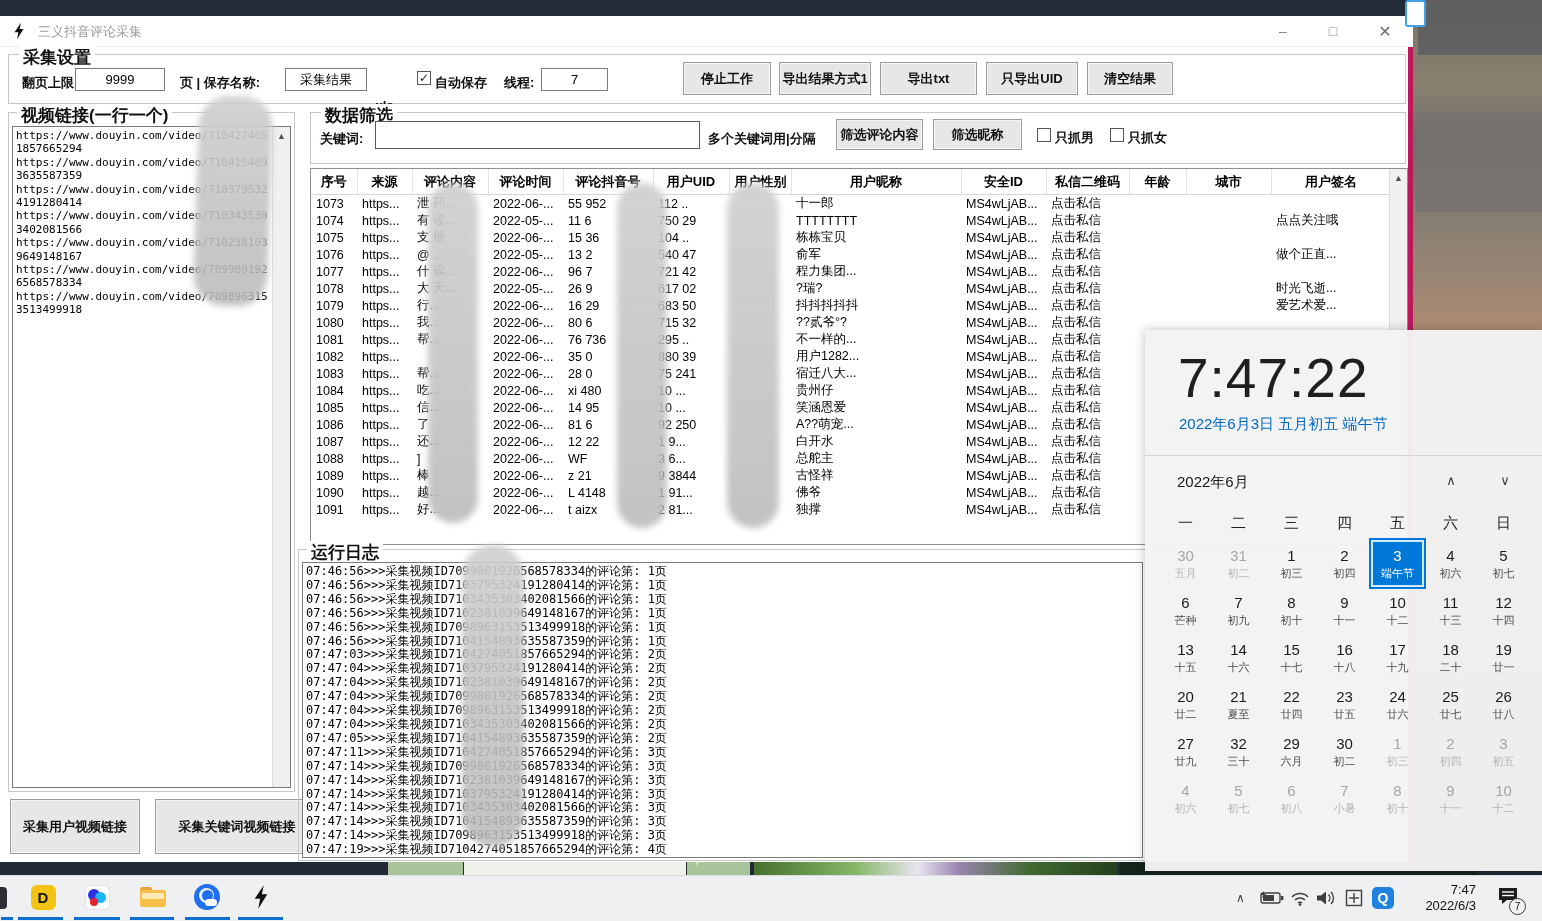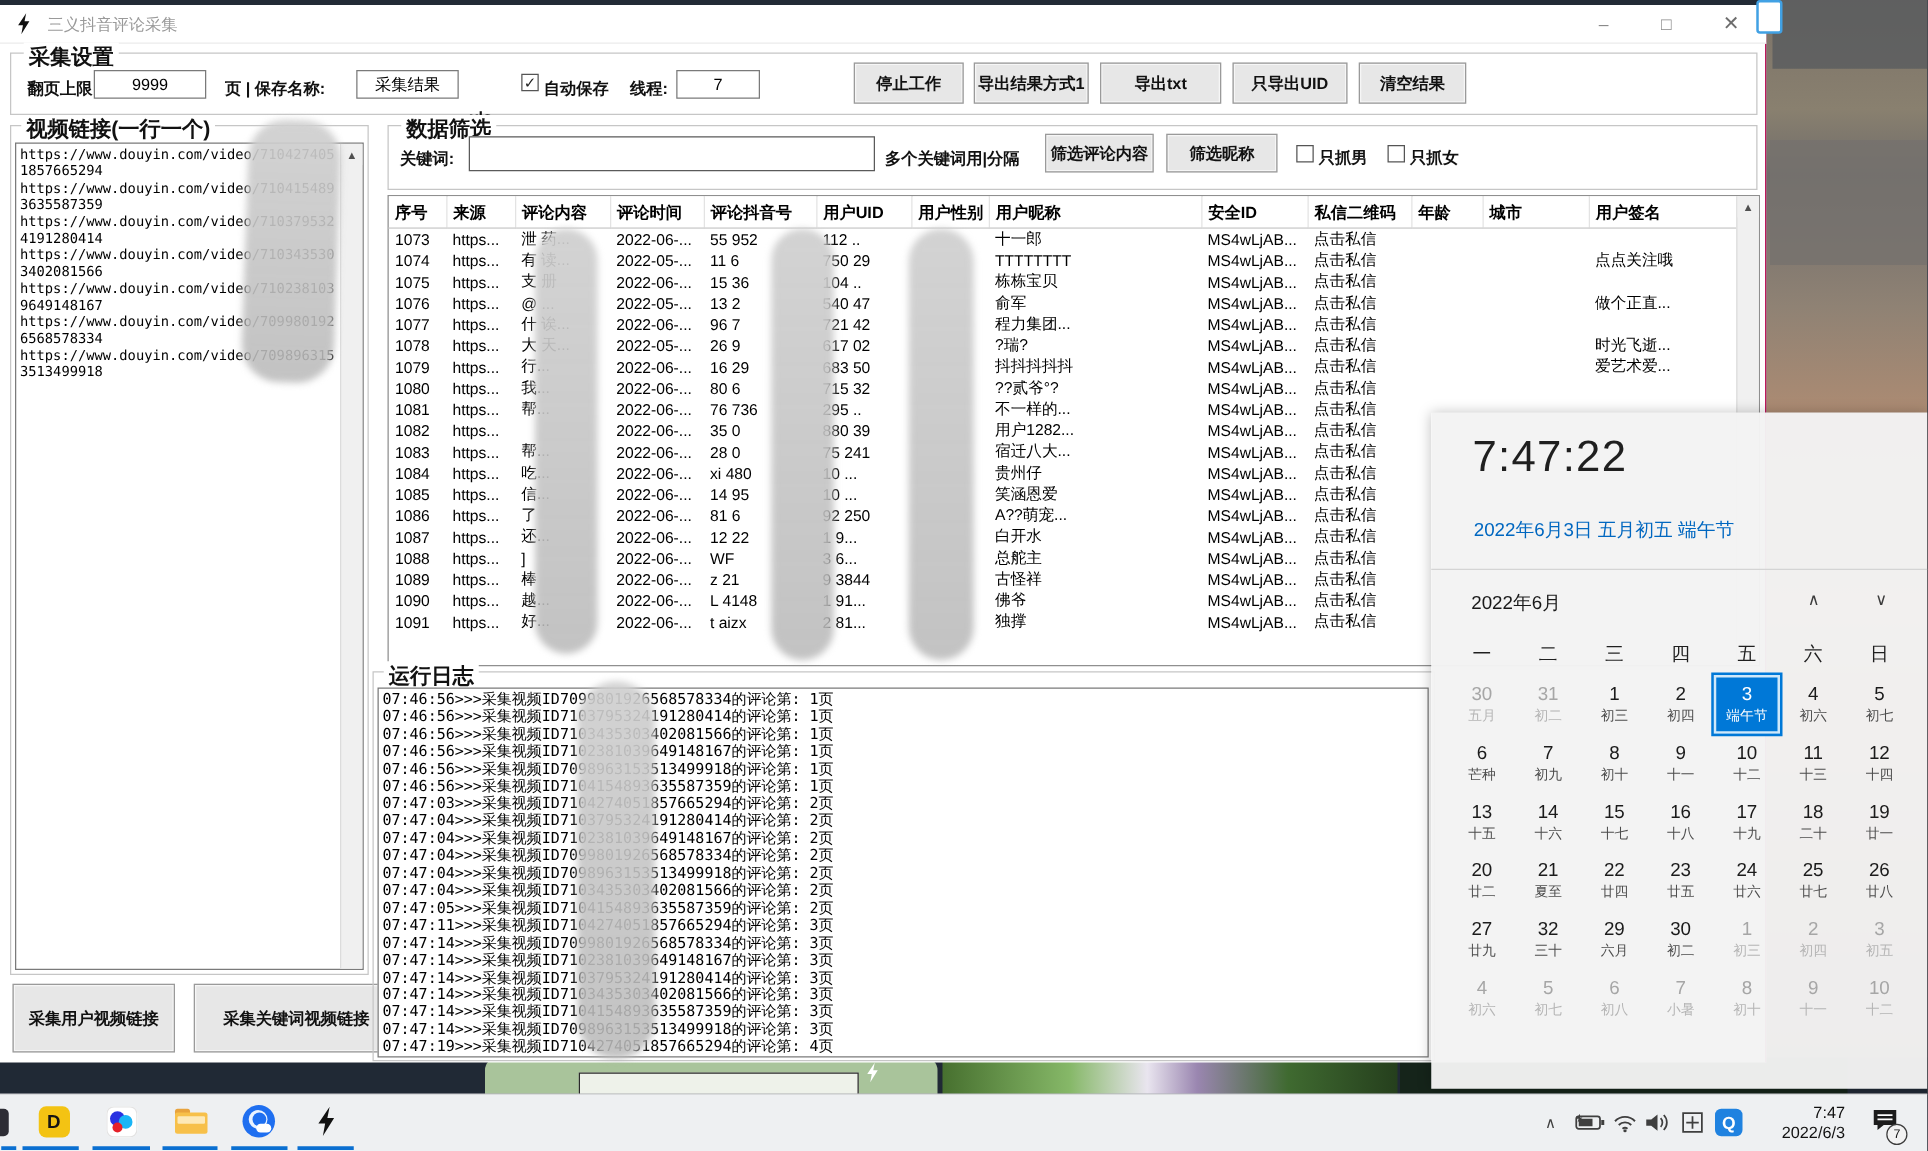--- a/index.html
+++ b/index.html
@@ -15,22 +15,22 @@
   .slab2{left:1416px;top:112px;width:126px;height:100px;background:rgba(118,114,110,.8);}
   .desktop-bottom{left:0;top:846px;width:1542px;height:29px;background:#202935;}
   .db-green{left:388px;top:846px;width:362px;height:29px;background:#a9c49b;border-radius:10px 10px 0 0;}
   .db-white{left:463px;top:858px;width:222px;height:16px;background:#eef2ea;border:1px solid #2a2a2a;}
   .db-bolt{left:692px;top:848px;color:#fff;font-size:15px;}
   .db-photo{left:754px;top:846px;width:364px;height:29px;
     background:linear-gradient(90deg,#47702f,#86b868 28%,#e9e5ef 45%,#9a86b0 56%,#3f6a30 76%,#253f1d);}
   .db-dark{left:1120px;top:846px;width:358px;height:29px;background:#15241a;}
 
   
-  .app-window{left:0;top:4px;width:1413px;height:846px;background:#fff;
-    border-right:1px solid #be185d;box-sizing:border-box;color:#000;}
+  .app-window{left:0;top:16px;width:1413px;height:846px;background:#fff;
+    border-right:5px solid #be185d;box-sizing:border-box;color:#000;}
   .titlebar{left:0;top:0;width:1413px;height:30px;background:#fff;border-bottom:1px solid #ececec;}
   .win-title{left:38px;top:7px;font-size:13px;color:#9a9a9a;}
   .win-btn{width:46px;height:28px;top:1px;display:flex;align-items:center;justify-content:center;color:#8a8a8a;font-size:14px;}
   .win-btn.close{color:#6d6d6d;font-size:16px;}
   .bolt-svg{display:block;}
 
   
   .gb{border:1px solid #c6c6c6;box-sizing:border-box;}
   .gb-legend{position:absolute;top:-9px;background:#fff;padding:0 4px;font-size:17px;font-weight:700;color:#111;white-space:nowrap;}
 
@@ -49,39 +49,39 @@
   .links-text{position:absolute;left:3px;top:2px;width:258px;
     font-family:"DejaVu Sans Mono",monospace;font-size:11px;line-height:13.4px;
     word-break:break-all;color:#000;}
   .vscroll{position:absolute;right:0;top:0;width:17px;height:100%;background:#f0f0f0;border-left:1px solid #dcdcdc;}
   .vscroll .arr{position:absolute;left:0;top:0;width:17px;height:17px;display:flex;align-items:center;
     justify-content:center;font-size:9px;color:#505050;background:#f0f0f0;}
 
   
   .table-wrap{left:310px;top:152px;width:1098px;height:377px;background:#fff;border:1px solid #8f8f8f;box-sizing:border-box;}
   table.grid{border-collapse:collapse;table-layout:fixed;width:1080px;}
-  table.grid th{height:25px;font-size:13px;font-weight:700;color:#000;text-align:left;padding:0 5px;
+  table.grid th{height:25px;font-size:13px;font-weight:700;color:#000;text-align:center;padding:0 5px;
     border-right:1px solid #e3e3e3;border-bottom:1px solid #d6d6d6;white-space:nowrap;overflow:hidden;background:#fff;}
   table.grid td{height:17px;font-size:12.5px;color:#000;padding:0 5px;white-space:nowrap;overflow:hidden;}
 
   
   .log-inner{background:#fff;border:1px solid #7a7a7a;box-sizing:border-box;overflow:hidden;}
   .log-line{font-family:"DejaVu Sans Mono",monospace;font-size:12px;line-height:13.9px;color:#000;white-space:nowrap;}
 
   
   .blur-blob{background:linear-gradient(180deg,rgba(207,207,207,.92),rgba(186,186,186,.88));
     filter:blur(3px);border-radius:30px;}
 
   
   .focus-box{left:1405px;top:0;width:21px;height:27px;background:#fff;border:2px solid #41a1e4;border-radius:3px;box-sizing:border-box;}
 
   
   .flyout{left:1145px;top:330px;width:397px;height:541px;background:rgba(243,243,243,.97);
     box-shadow:0 0 10px rgba(0,0,0,.25);color:#1a1a1a;}
-  .fly-time{left:33px;top:16px;font-size:35px;font-weight:300;letter-spacing:1px;color:#1f1f1f;}
+  .fly-time{left:33px;top:16px;font-size:55px;font-weight:300;letter-spacing:1px;color:#1f1f1f;}
   .fly-date{left:34px;top:85px;font-size:15px;color:#0067c0;}
   .fly-div{left:0;top:125px;width:397px;height:1px;background:#d4d4d4;}
   .fly-month{left:32px;top:143px;font-size:15px;color:#191919;}
   .fly-chev{width:28px;height:20px;display:flex;align-items:center;justify-content:center;color:#3c3c3c;font-size:13px;}
   .cal-weekdays{left:14px;top:184px;width:371px;display:flex;}
   .cal-weekdays div{width:53px;text-align:center;font-size:15px;color:#1f1f1f;}
   .cal-grid{left:14px;top:210px;width:371px;display:flex;flex-wrap:wrap;}
   .cal-cell{width:53px;height:47px;box-sizing:border-box;display:flex;flex-direction:column;
     align-items:center;justify-content:center;line-height:1.1;}
   .cal-cell .d{font-size:15px;color:#1b1b1b;}

